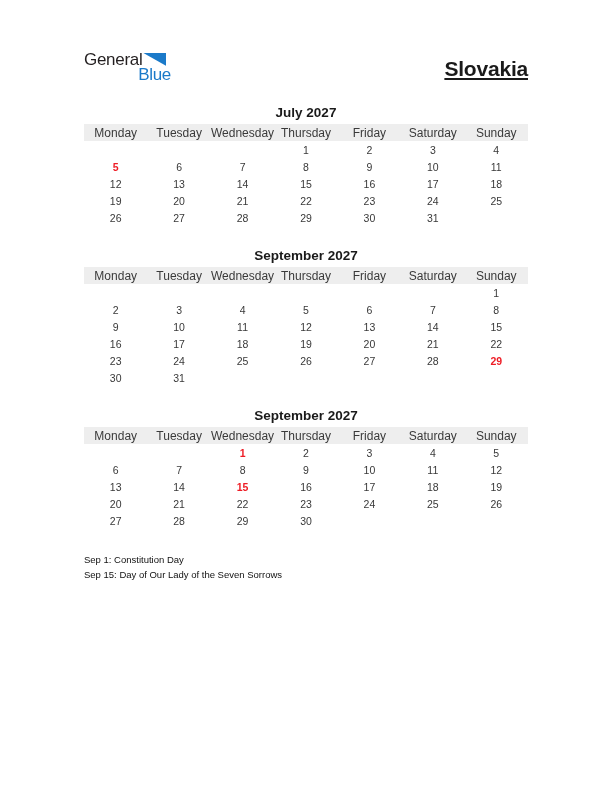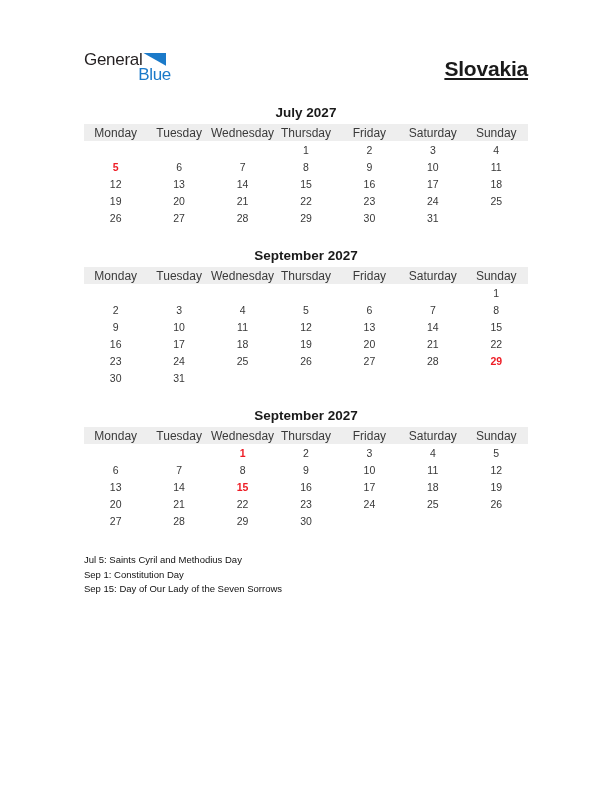--- a/index.html
+++ b/index.html
@@ -309,18 +309,17 @@
               <td></td>
               <td></td>
               <td></td>
             </tr>
           </tbody>
         </table>
       </div>
     </div>
 
   <div class="notes">
-      <div>Jul 5: Saints Cyril and Methodius Day</div>
       <div>Sep 1: Constitution Day</div>
       <div>Sep 15: Day of Our Lady of the Seven Sorrows</div>
     </div>
 
 </div>
 
 </body></html>

